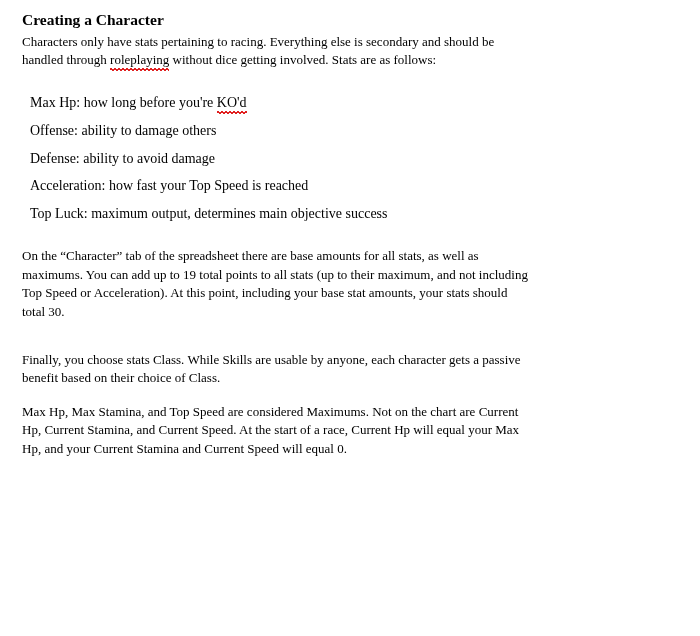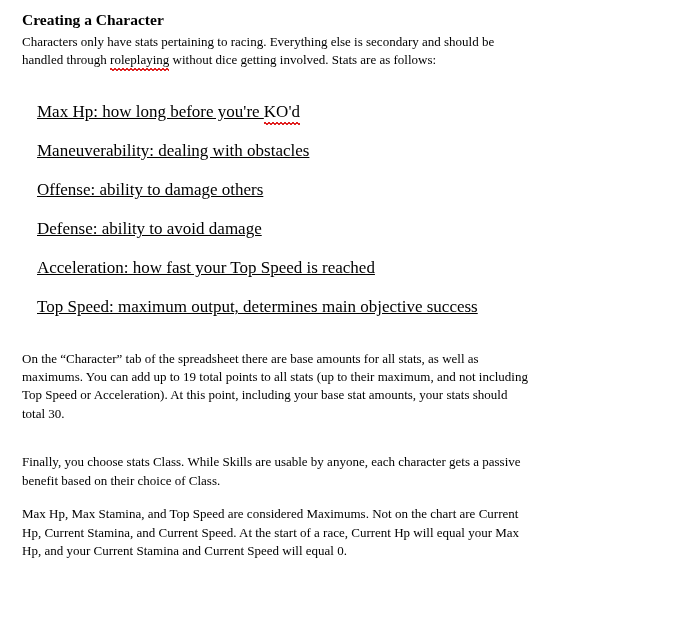--- a/index.html
+++ b/index.html
@@ -28,24 +28,23 @@
   p.para {
     font-size: 13px;
     line-height: 1.42;
     margin: 0 16px 0 0;
     text-align: left;
   }
   .spacer {
     height: 15px;
   }
   .stat-line {
-    font-size: 17px;
+    font-size: 14px;
     line-height: 1.42;
-    margin: 15px;
-    text-decoration: underline;
+    margin: 8px;
   }
   
   .sq {
     position: relative;
     display: inline-block;
     white-space: pre;
   }
   .sq::after {
     content: "";
     position: absolute;
@@ -68,25 +67,24 @@
 <div class="page">
 
   <div class="heading">Creating a Character</div>
 
   <p class="para"><span>Characters only have stats pertaining to racing. Everything else is secondary and should be handled through </span><span class="sq">roleplaying</span><span> without dice getting involved. Stats are as follows:</span></p>
 
   <div class="spacer"></div>
 
   <div class="stats-list">
     <p class="stat-line"><span>Max Hp: how long before you're </span><span class="sq">KO'd</span><span></span></p>
-    <p class="stat-line"><span>Maneuverability: dealing with obstacles</span></p>
     <p class="stat-line"><span>Offense: ability to damage others</span></p>
     <p class="stat-line"><span>Defense: ability to avoid damage</span></p>
     <p class="stat-line"><span>Acceleration: how fast your Top Speed is reached</span></p>
-    <p class="stat-line"><span>Top Speed: maximum output, determines main objective success</span></p>
+    <p class="stat-line"><span>Top Luck: maximum output, determines main objective success</span></p>
   </div>
 
   <div class="spacer"></div>
 
   <p class="para">On the “Character” tab of the spreadsheet there are base amounts for all stats, as well as maximums. You can add up to 19 total points to all stats (up to their maximum, and not including Top Speed or Acceleration). At this point, including your base stat amounts, your stats should total 30.</p>
 
   <div class="spacer"></div>
 
 
   <div class="spacer"></div>

